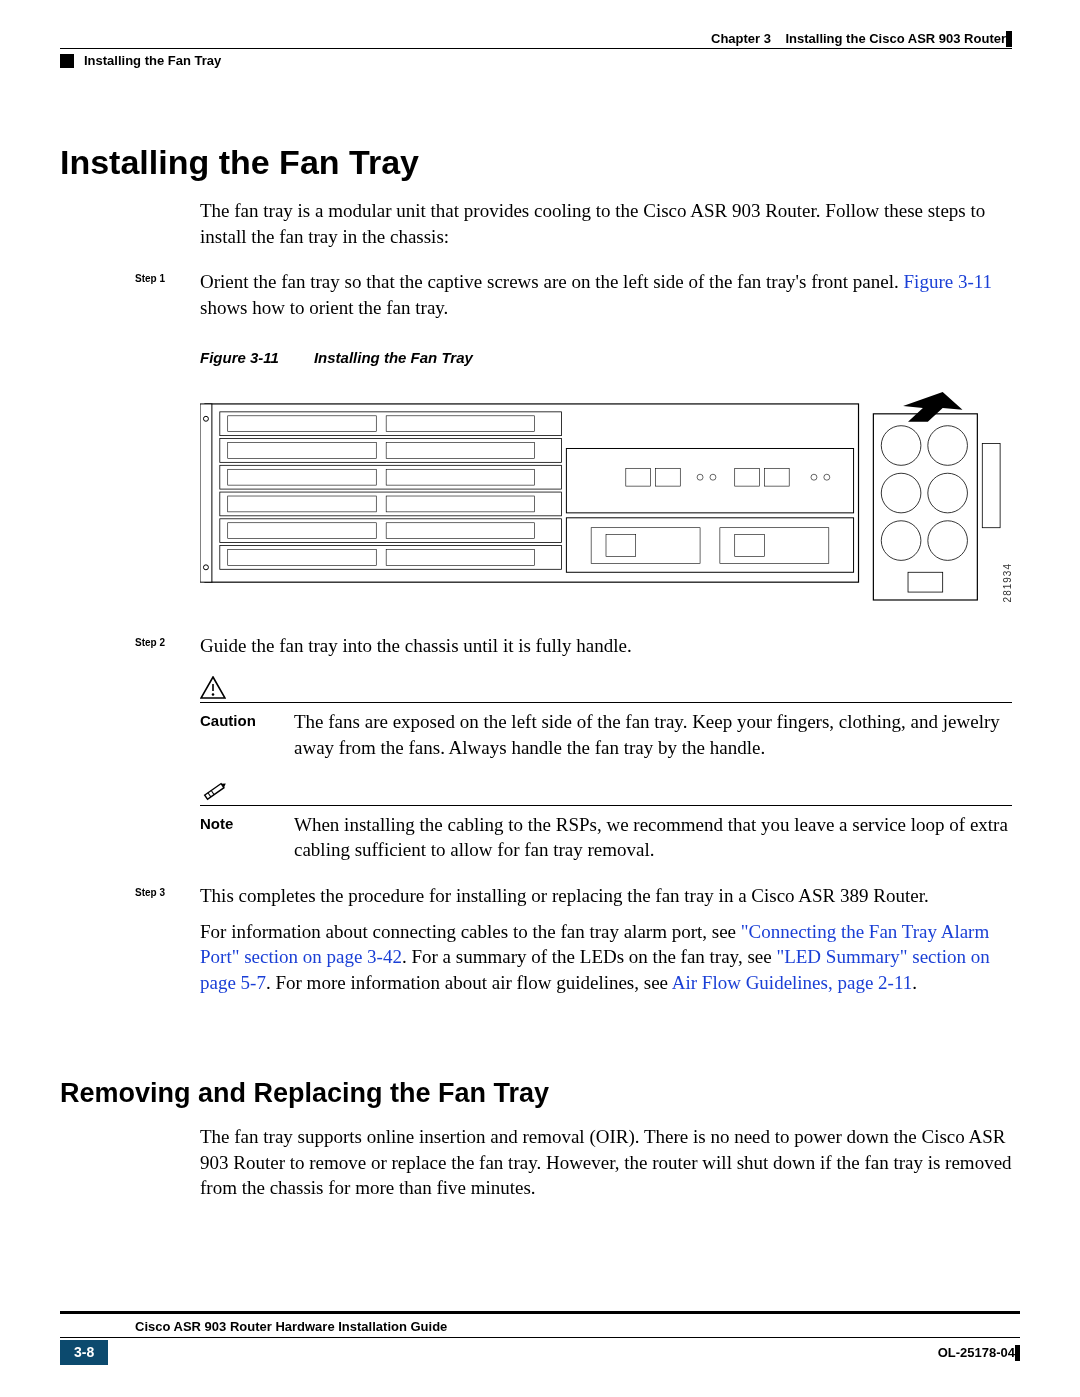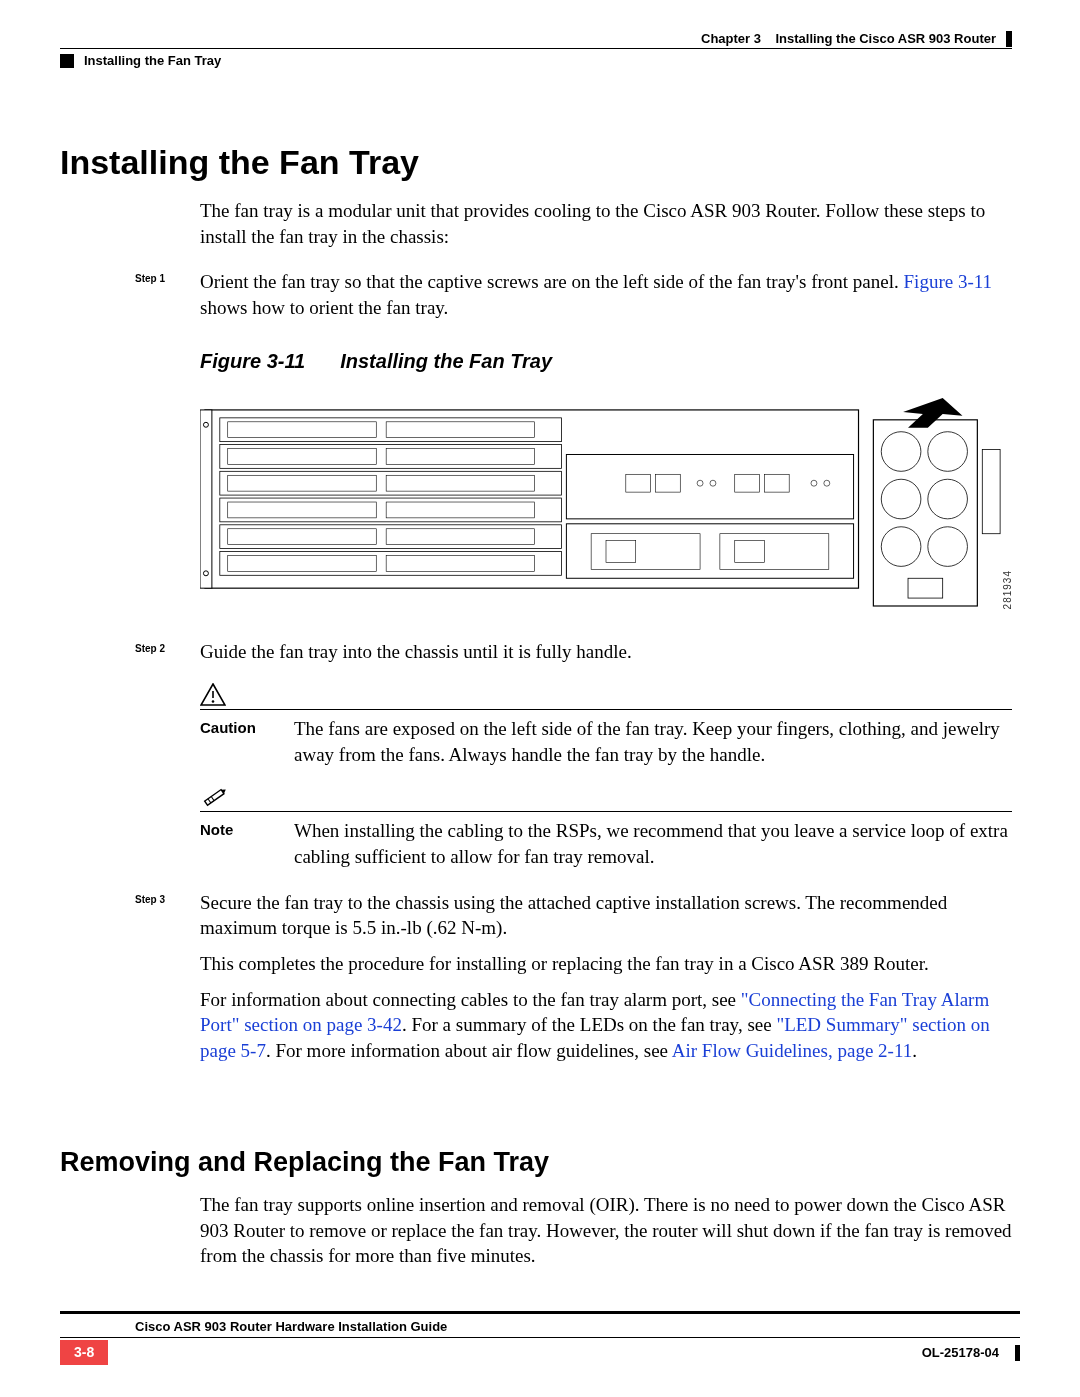--- a/index.html
+++ b/index.html
@@ -26,21 +26,20 @@
   }
   .header-right {
     position: absolute;
     right: 8px;
     top: 0;
     font-family: Arial, Helvetica, sans-serif;
     font-weight: bold;
     font-size: 13px;
     display: flex;
     align-items: center;
-    gap: 10px;
   }
   .header-right .bar { width: 6px; height: 16px; background: #000; display: inline-block; }
   .header-left {
     position: absolute;
     left: 0;
     top: 22px;
     font-family: Arial, Helvetica, sans-serif;
     font-weight: bold;
     font-size: 13px;
     display: flex;
@@ -92,21 +91,21 @@
   .step-body { flex: 1; }
   .link { color: #1a3fd6; }
   
   .figure-caption {
     margin-left: 140px;
     margin-top: 28px;
     margin-bottom: 14px;
     font-family: Arial, Helvetica, sans-serif;
     font-style: italic;
     font-weight: bold;
-    font-size: 20px;
+    font-size: 15px;
   }
   .figure-caption .fignum { margin-right: 35px; }
   .figure-box {
     margin-left: 140px;
     margin-right: 8px;
     height: 230px;
     position: relative;
   }
   .figure-box svg { width: 100%; height: 100%; }
   
@@ -142,34 +141,34 @@
     font-size: 13px;
     padding: 2px 0 2px 75px;
   }
   .footer-bottom {
     display: flex;
     justify-content: space-between;
     align-items: center;
     margin-top: 2px;
   }
   .page-num {
-    background: #ef4444;
+    background: #0c4a6e;
     color: #fff;
     font-family: Arial, Helvetica, sans-serif;
     font-weight: bold;
     font-size: 14px;
     padding: 3px 14px;
   }
   .doc-id {
     font-family: Arial, Helvetica, sans-serif;
     font-weight: bold;
     font-size: 13px;
     display: flex;
     align-items: center;
-    gap: 16px;
+    gap: 0;
   }
   .doc-id .bar { width: 5px; height: 16px; background: #000; display: inline-block; }
   .fig-id {
     position: absolute;
     right: -2px;
     bottom: 10px;
     font-family: Arial, Helvetica, sans-serif;
     font-size: 10px;
     writing-mode: vertical-rl;
     transform: rotate(180deg);
@@ -329,21 +328,20 @@
     <div class="admon-rule"></div>
     <div class="admon-body">
       <div class="admon-label">Note</div>
       <div class="admon-text">When installing the cabling to the RSPs, we recommend that you leave a service loop of extra cabling sufficient to allow for fan tray removal.</div>
     </div>
   </div>
 
   <div class="step-row">
     <div class="step-label">Step 3</div>
     <div class="step-body">
-      <p>Secure the fan tray to the chassis using the attached captive installation screws. The recommended maximum torque is 5.5 in.-lb (.62 N-m).</p>
       <p>This completes the procedure for installing or replacing the fan tray in a Cisco ASR 389 Router.</p>
       <p>
         <span>For information about connecting cables to the fan tray alarm port, see </span><span class="link">"Connecting the Fan Tray Alarm Port" section on page 3-42</span><span>. For a summary of the LEDs on the fan tray, see </span><span class="link">"LED Summary" section on page 5-7</span><span>. For more information about air flow guidelines, see </span><span class="link">Air Flow Guidelines, page 2-11</span><span>.</span>
       </p>
     </div>
   </div>
 
   <h2 class="subsection">Removing and Replacing the Fan Tray</h2>
   <div class="body-indent">
     <p>The fan tray supports online insertion and removal (OIR). There is no need to power down the Cisco ASR 903 Router to remove or replace the fan tray. However, the router will shut down if the fan tray is removed from the chassis for more than five minutes.</p>

